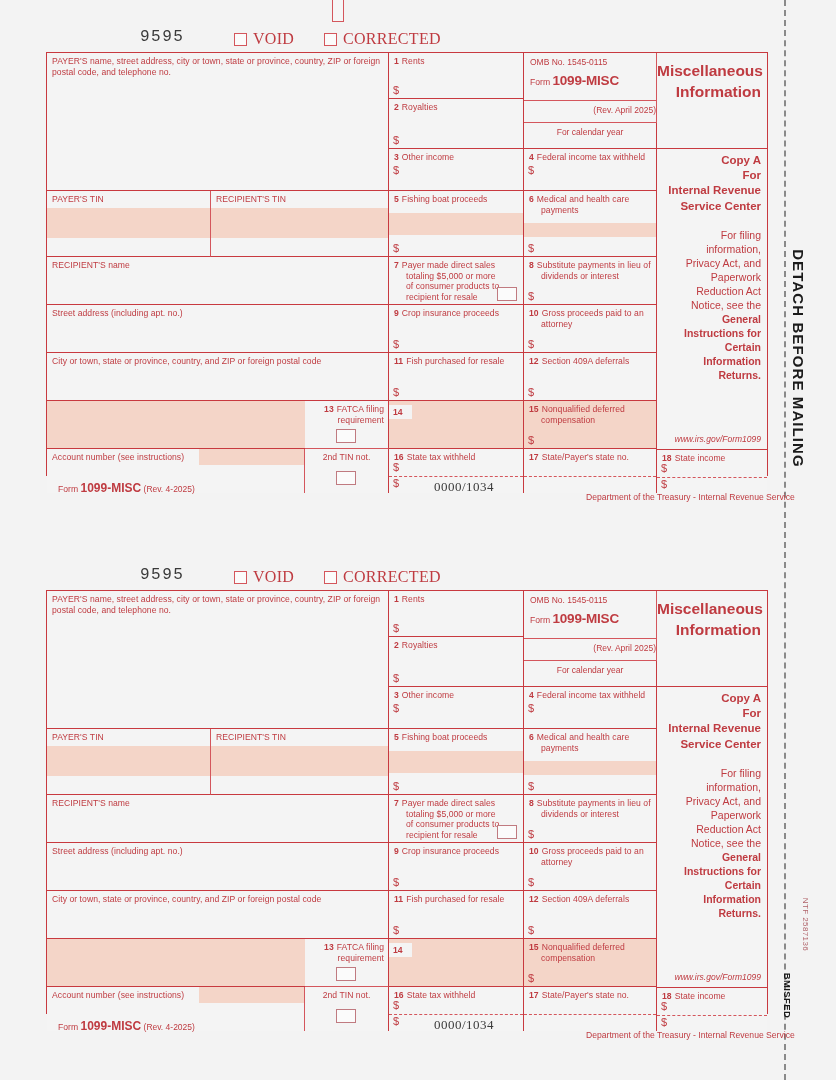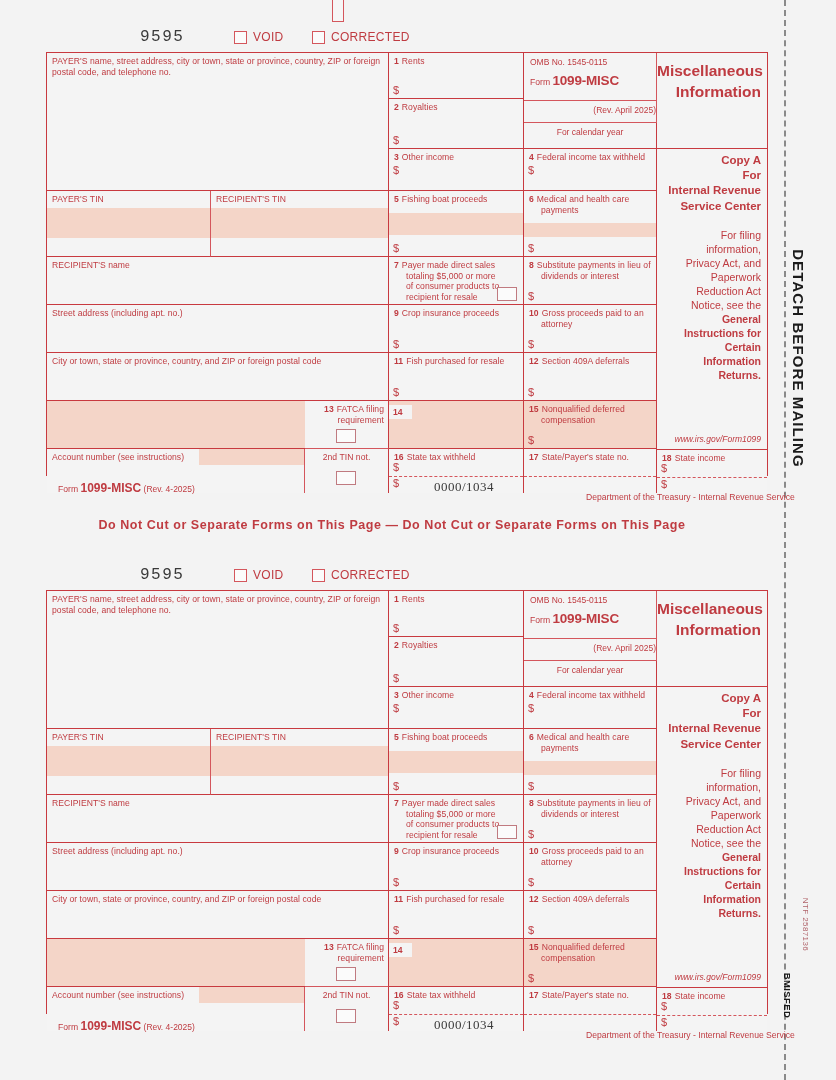--- a/index.html
+++ b/index.html
@@ -90,29 +90,30 @@
     font-family:"Liberation Sans", sans-serif;
   }
   .ctrl-num{
     position:absolute; left:94px; top:-2px;
     font-family:"Liberation Mono", monospace;
     font-size:16px; letter-spacing:1.5px;
     color:#3a3a3a;
   }
   .chk-wrap{ position:absolute; top:0px; display:flex; align-items:center; gap:6px;}
   .chk-wrap.void{ left:188px; }
-  .chk-wrap.corr{ left:266px;justify-content:flex-end; }
+  .chk-wrap.corr{ left:278px;justify-content:flex-end; }
   .chkbox{
     width:13px; height:13px;
     border:1.3px solid var(--red-line);
     background:#fbfbfb;
   }
   .chk-label{
-    font-size:12px; color:var(--red-text);
+    font-size:16px; color:var(--red-text);
     letter-spacing:.3px;
+    font-family:Liberation Serif, serif;
   }
 
   
   .body{
     position:relative;
     border:1.6px solid var(--red);
     background:var(--bg);
     height:424px;
   }
   
@@ -423,21 +424,20 @@
       <div class="f-left">
         <span>Form</span>
         <b>1099-MISC</b>
         <span class="rev">(Rev. 4-2025)</span>
       </div>
       <div class="f-mid">0000/1034</div>
       <div class="f-right">Department of the Treasury - Internal Revenue Service</div>
     </div>
   </div>
 
-  <div class="donotcut" style="top:518px;">Do Not Cut or Separate Forms on This Page — Do Not Cut or Separate Forms on This Page</div>
 
   <div class="form-block" id="form2" style="top:568px;">
 
     <div class="topline">
       <div class="ctrl-num">9595</div>
       <div class="chk-wrap void">
         <span class="chkbox"></span>
         <span class="chk-label">VOID</span>
       </div>
       <div class="chk-wrap corr">

